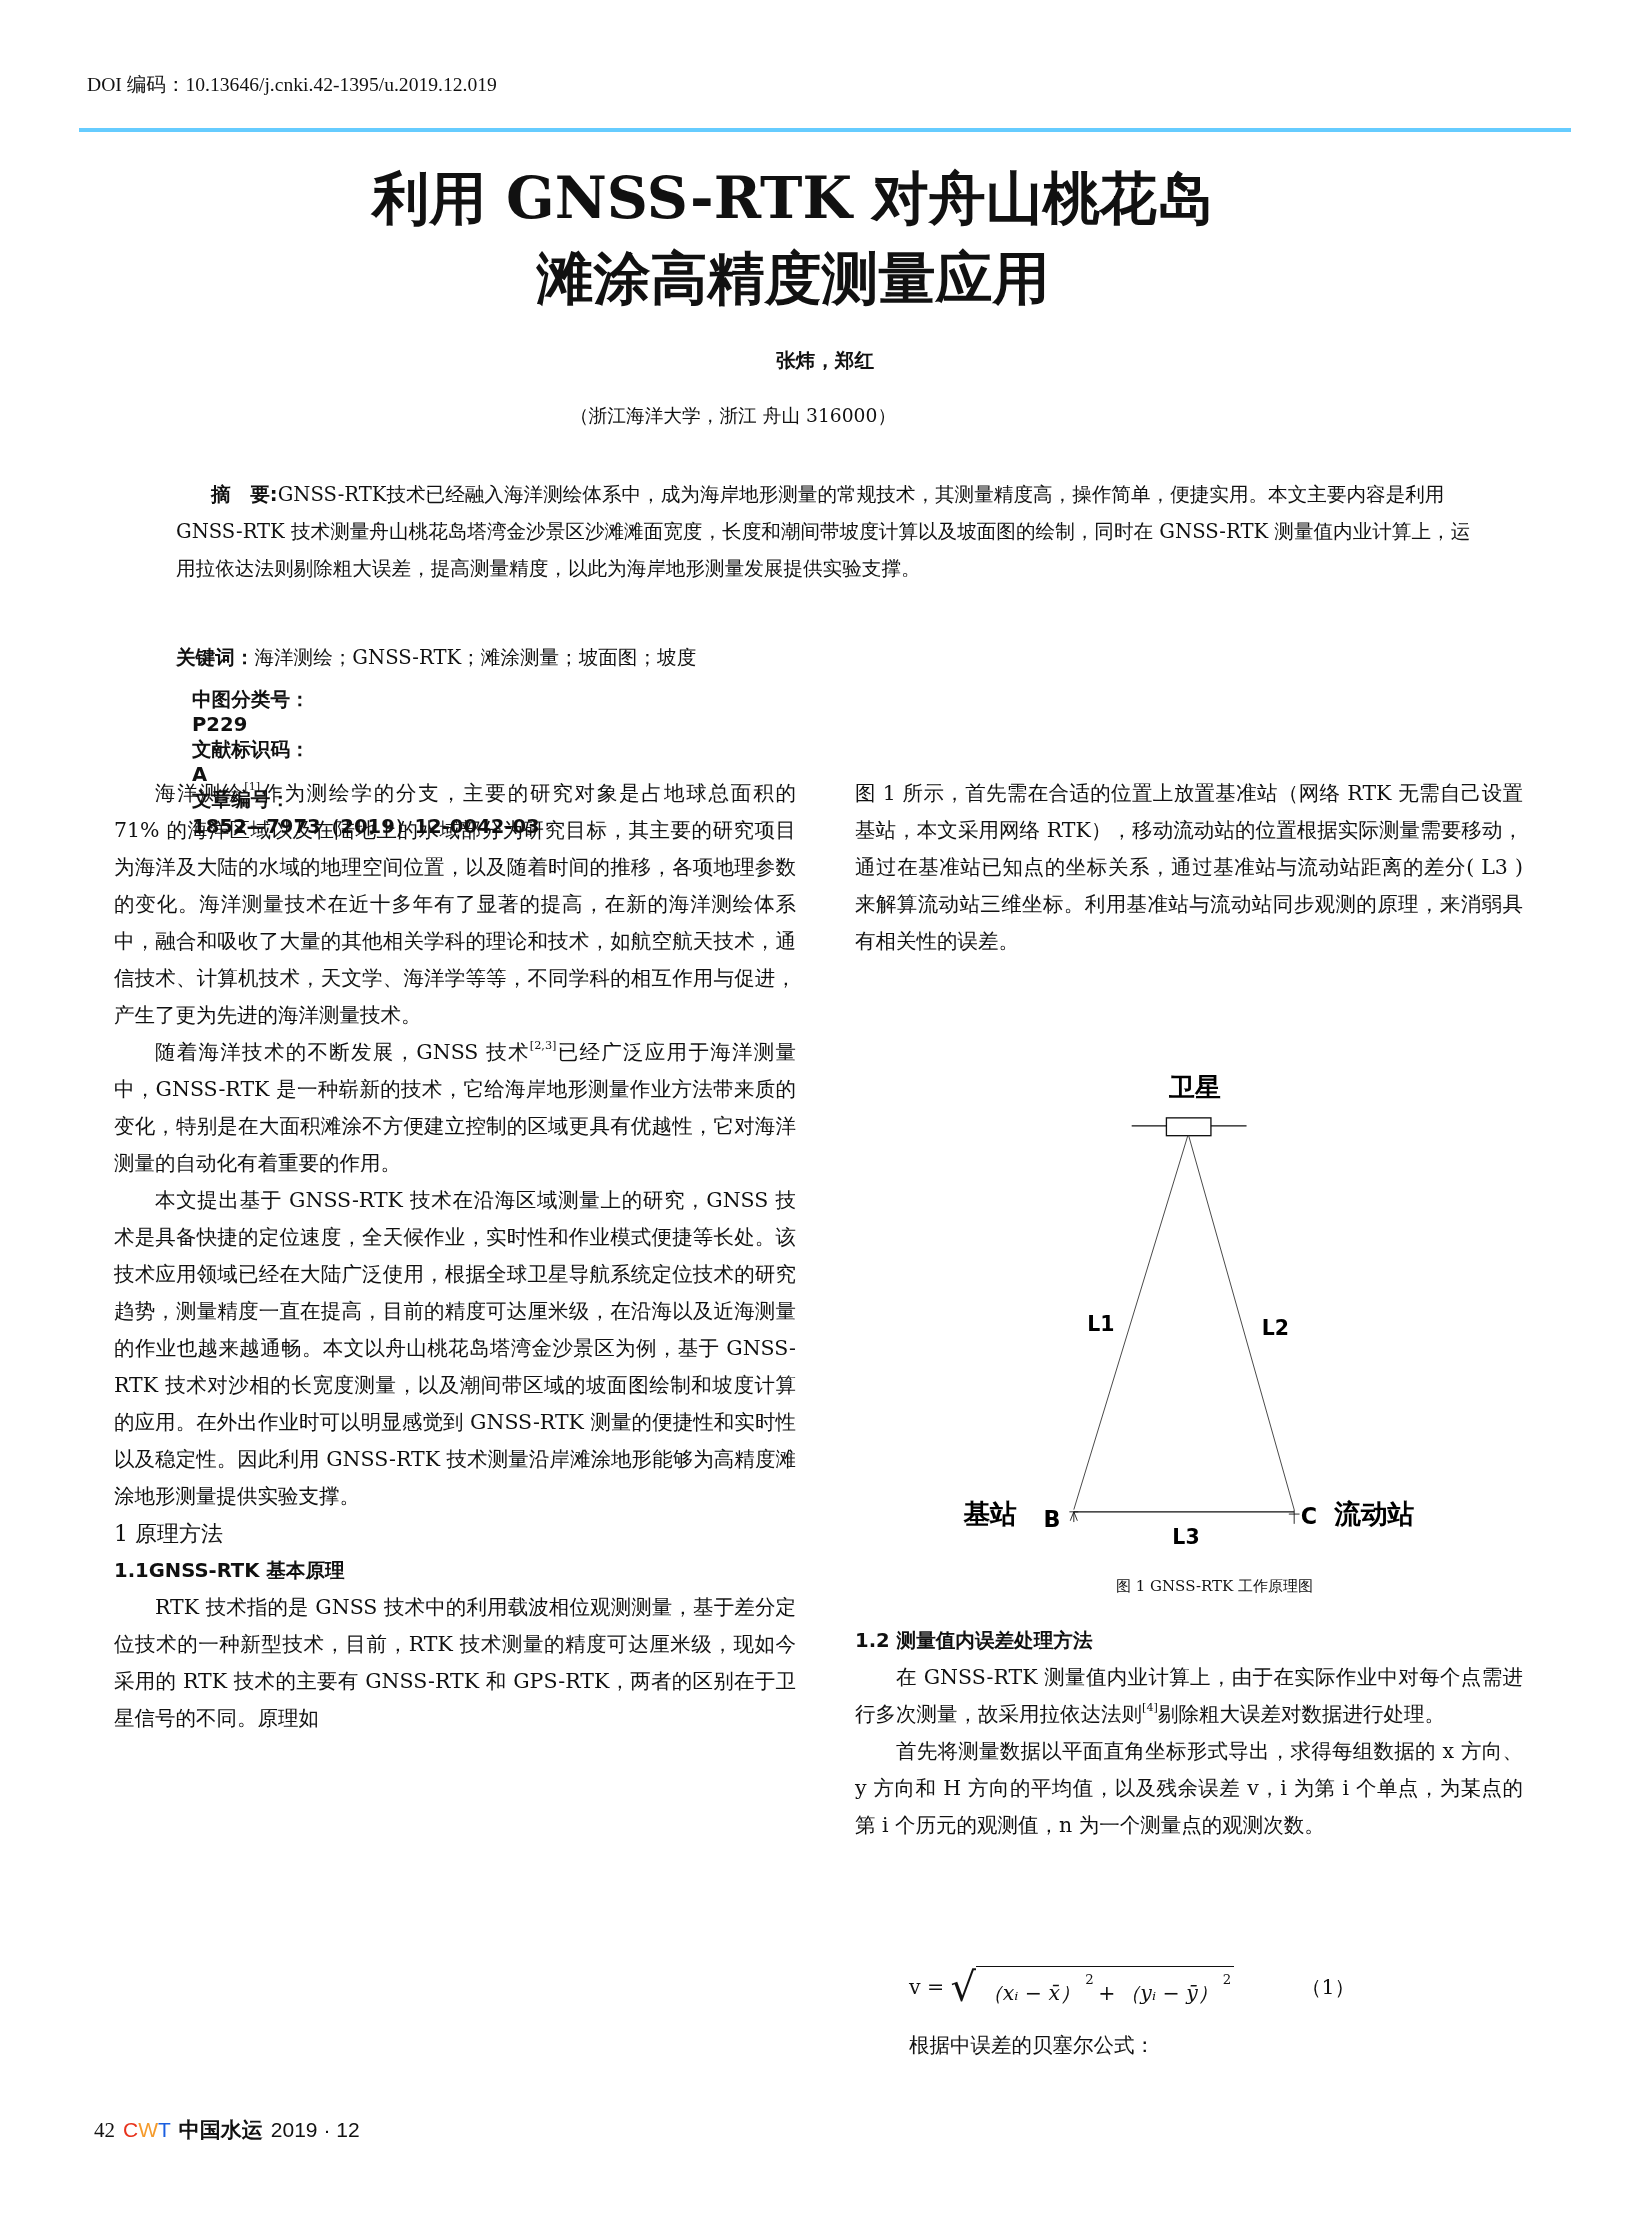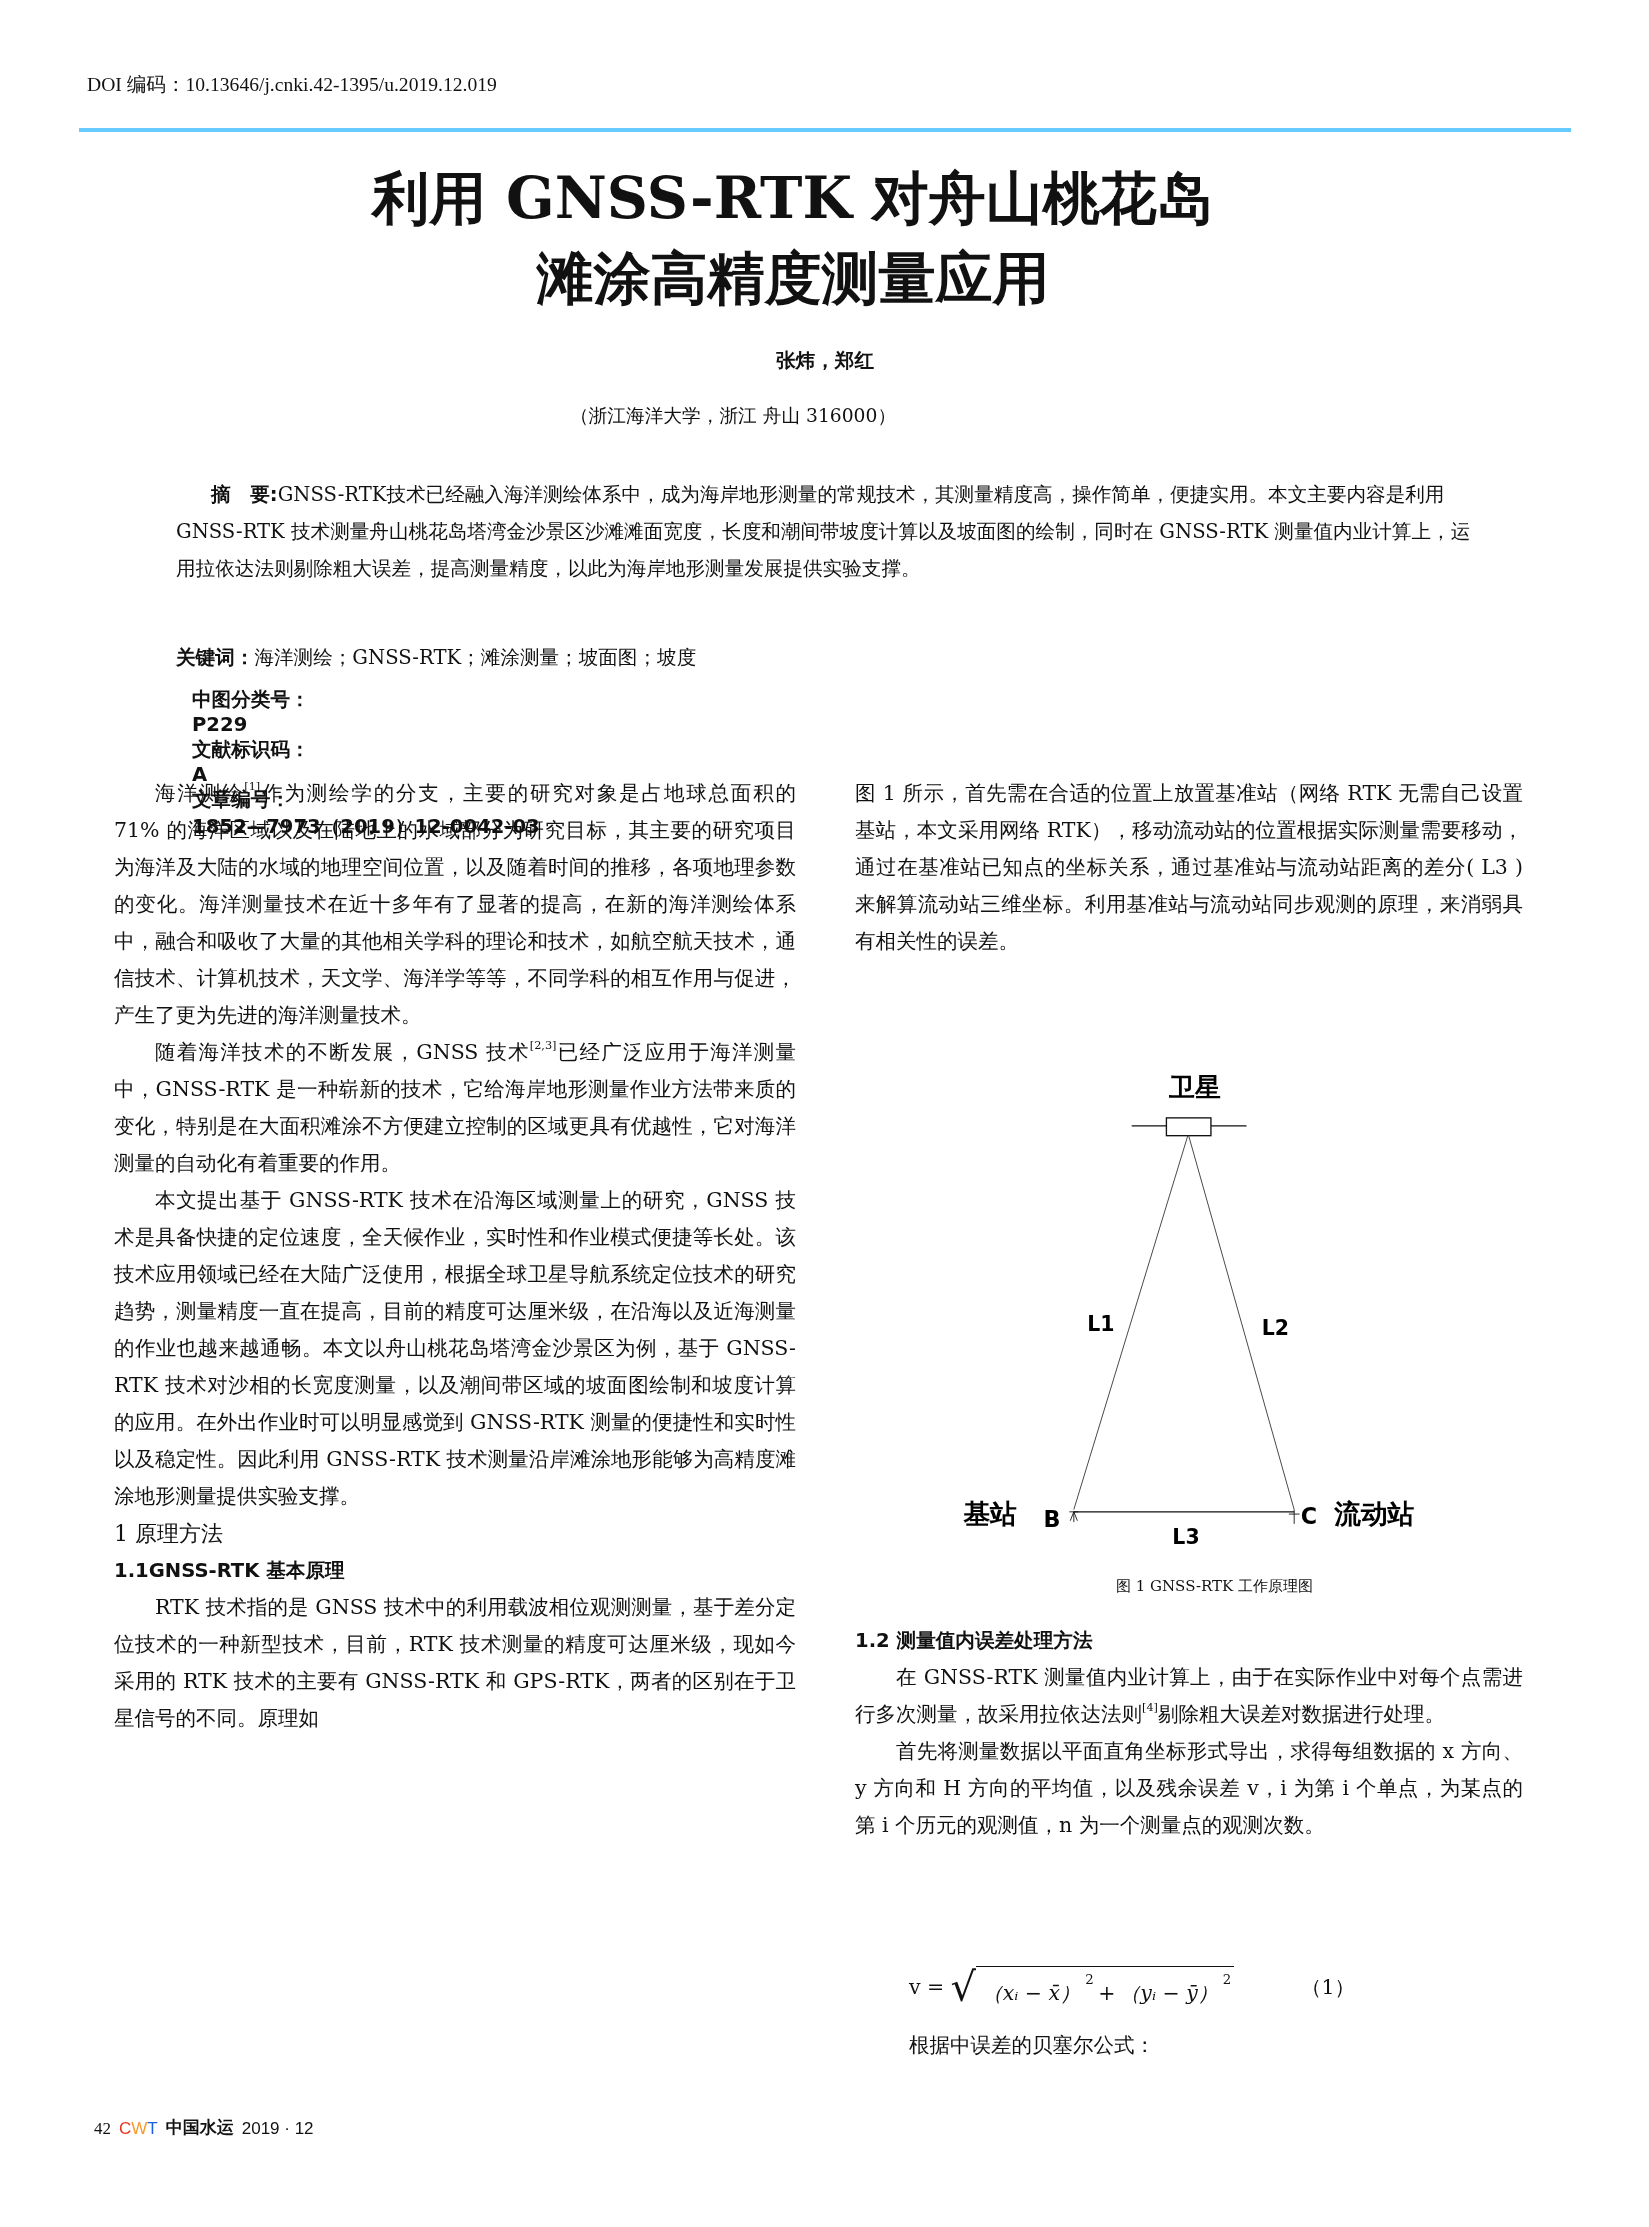--- a/index.html
+++ b/index.html
@@ -32,21 +32,21 @@
   .figure { left: 940px; top: 1060px; width: 557px; height: 552px; }
   .figure svg { width: 100%; height: 100%; }
   .caption { left: 936px; top: 1577px; width: 557px; text-align: center; font-size: 15px; font-family: "DejaVu Serif", serif; }
   .right-lower { left: 855px; top: 1622px; width: 668px; }
   .eq { left: 909px; top: 1960px; height: 53px; font-size: 20.5px; font-family: "DejaVu Serif", serif; display: flex; align-items: center; }
   .sqrt { display: inline-flex; align-items: flex-end; margin-left: 6.2px; }
   .radicand { border-top: 1.8px solid #111; padding: 11.6px 2.7px 0 6.2px; display: inline-flex; align-items: baseline; gap: 4.5px; font-style: italic; }
   .radicand .sup2 { font-style: normal; font-size: 13.4px; position: relative; top: -16px; }
   .eqnum { margin-left: 67px; }
   .after-eq { left: 909px; top: 2031px; font-size: 20.5px; font-family: "DejaVu Serif", serif; }
-  .footer { left: 94px; top: 2116px; font-size: 17px; display: flex; align-items: flex-end; gap: 8px; }
+  .footer { left: 94px; top: 2116px; font-size: 21px; display: flex; align-items: center; gap: 8px; }
   .footer .pg { font-family: "Liberation Serif", serif; }
   .footer .c { color: #e8321c; font-family: "Liberation Sans", sans-serif; }
   .footer .w { color: #f59b2b; font-family: "Liberation Sans", sans-serif; }
   .footer .t { color: #1a5fe0; font-family: "Liberation Sans", sans-serif; }
   .footer .jn { font-weight: bold; font-family: "DejaVu Serif", serif; }
   .footer .dt { font-family: "Liberation Sans", sans-serif; }
 </style>
 </head>
 <body>
 

